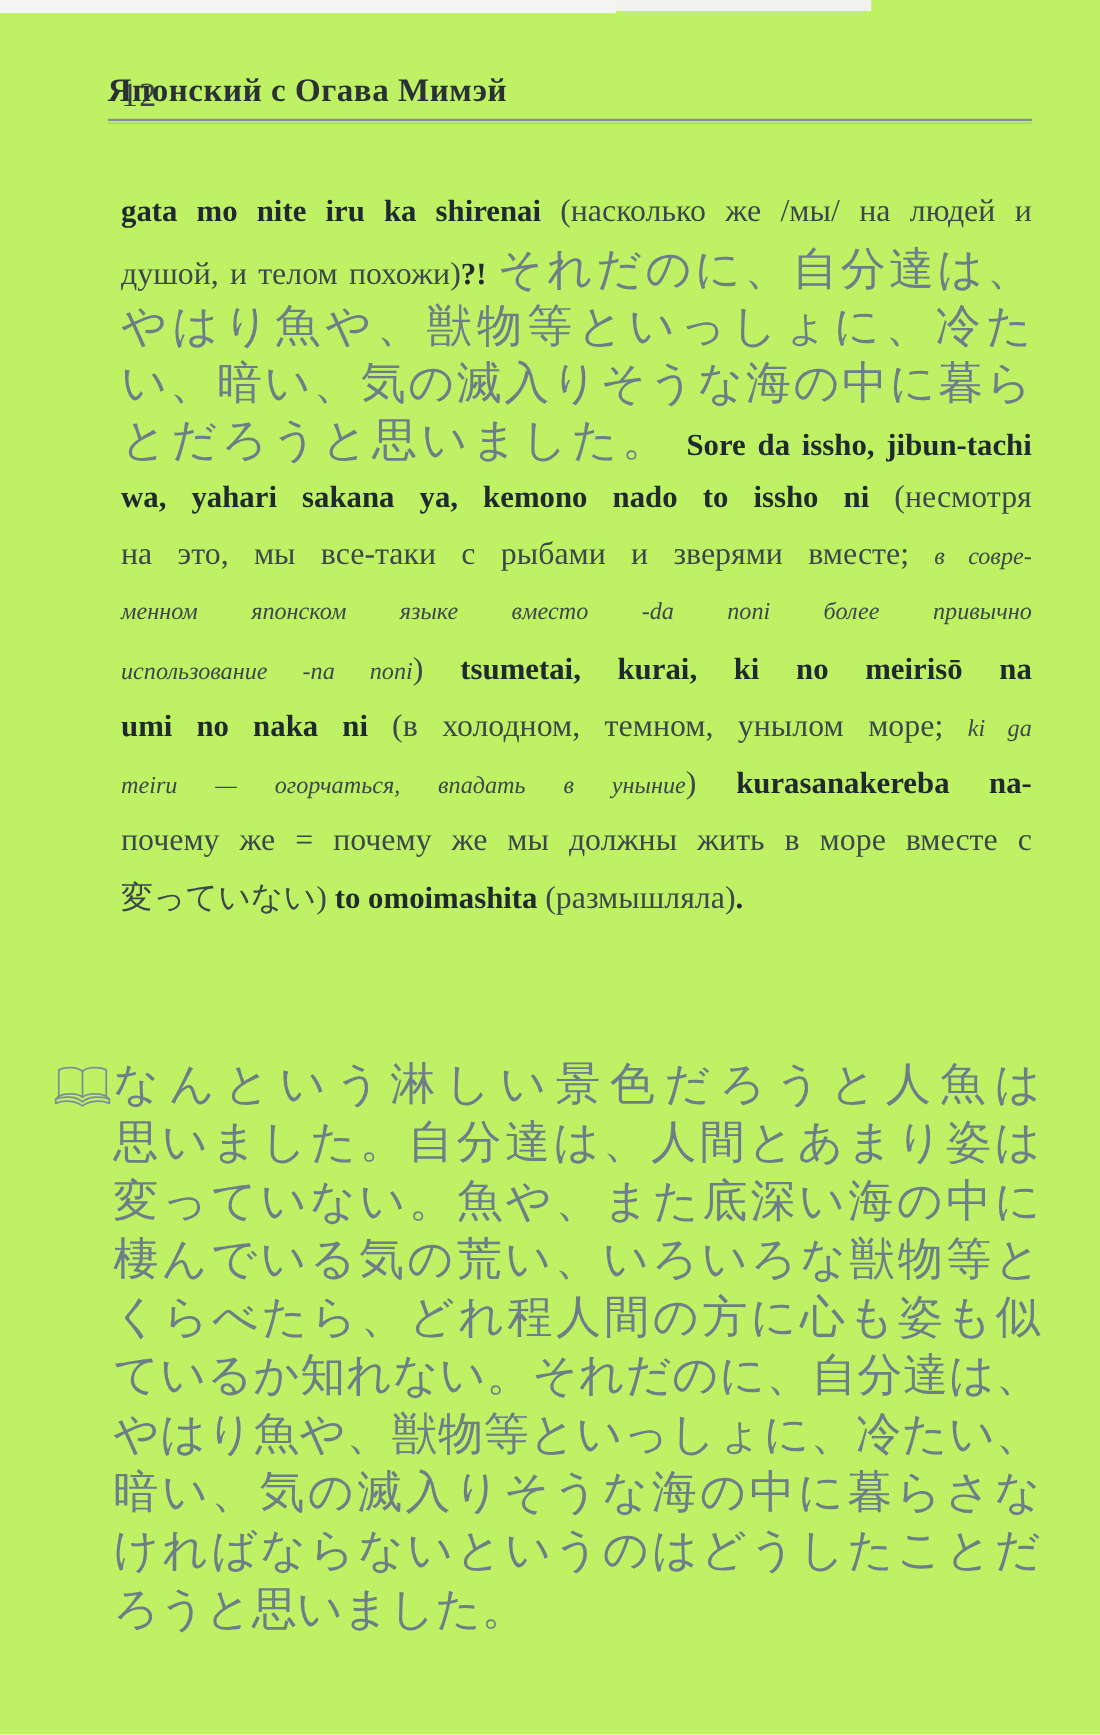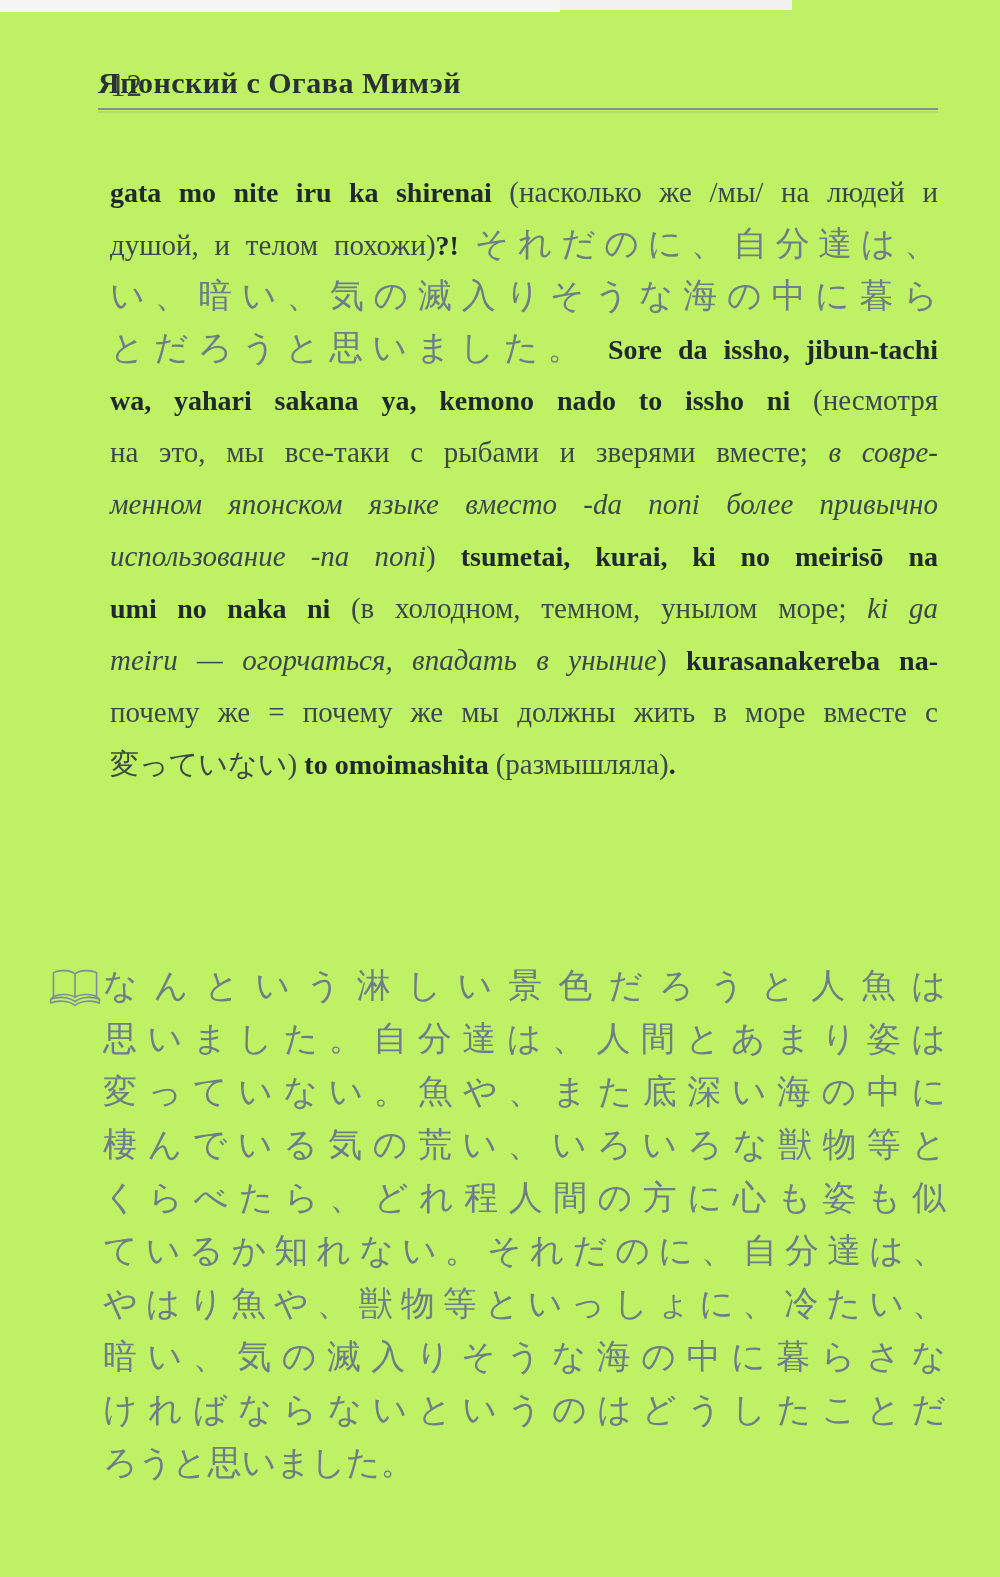--- a/index.html
+++ b/index.html
@@ -56,22 +56,22 @@
     line-height: 52px;
     text-align: justify;
     text-align-last: justify;
   }
   .para-2 .line { height: 53px; line-height: 53px; }
   .para-2 .line:first-child { text-indent: 48px; }
   .line.last { text-align-last: left; }
 
   .seg-b { font-weight: bold; color: #202a2e; font-size: 28px; }
   .seg-r { color: #3c474c; font-size: 29px; }
-  .seg-i { font-style: italic; color: #3c474c; font-size: 29px; }
-  .seg-j { color: #6e7e88; font-size: 34px; margin-top: 40px; }
+  .seg-i { font-style: italic; color: #3c474c; font-size: 22px; }
+  .seg-j { color: #6e7e88; font-size: 41px; margin-top: 40px; }
 
   
   .book-icon {
     position: absolute; left: -58px; top: 8px;
     width: 60px; height: 44px;
   }
   .book-icon svg { display: block; width: 100%; height: 100%; }
 </style>
 </head>
 <body>
@@ -82,20 +82,21 @@
 
   <div>
     <span class="page-num">12</span>
     <div class="book-title">Японский с Огава Мимэй</div>
     <div class="header-rule"></div>
   </div>
 
   <div class="para para-1">
       <div class="line"><span class="seg-b">gata mo nite iru ka shirenai </span><span class="seg-r">(насколько же /мы/ на людей и</span></div>
       <div class="line"><span class="seg-r">душой, и телом похожи)</span><span class="seg-b">?! </span><span class="seg-j">それだのに、自分達は、</span></div>
+      <div class="line"><span class="seg-j">やはり魚や、獣物等といっしょに、冷た</span></div>
       <div class="line"><span class="seg-j">い、暗い、気の滅入りそうな海の中に暮ら</span></div>
       <div class="line"><span class="seg-j">とだろうと思いました。 </span><span class="seg-b">Sore da issho, jibun-tachi</span></div>
       <div class="line"><span class="seg-b">wa, yahari sakana ya, kemono nado to issho ni </span><span class="seg-r">(несмотря</span></div>
       <div class="line"><span class="seg-r">на это, мы все-таки с рыбами и зверями вместе; </span><span class="seg-i">в совре-</span></div>
       <div class="line"><span class="seg-i">менном японском языке вместо -da noni более привычно</span></div>
       <div class="line"><span class="seg-i">использование -na noni</span><span class="seg-r">) </span><span class="seg-b">tsumetai, kurai, ki no meirisō na</span></div>
       <div class="line"><span class="seg-b">umi no naka ni </span><span class="seg-r">(в холодном, темном, унылом море; </span><span class="seg-i">ki ga</span></div>
       <div class="line"><span class="seg-i">meiru — огорчаться, впадать в уныние</span><span class="seg-r">) </span><span class="seg-b">kurasanakereba na-</span></div>
       <div class="line"><span class="seg-r">почему же = почему же мы должны жить в море вместе с</span></div>
       <div class="line last"><span class="seg-r">変っていない) </span><span class="seg-b">to omoimashita </span><span class="seg-r">(размышляла)</span><span class="seg-b">.</span></div>

